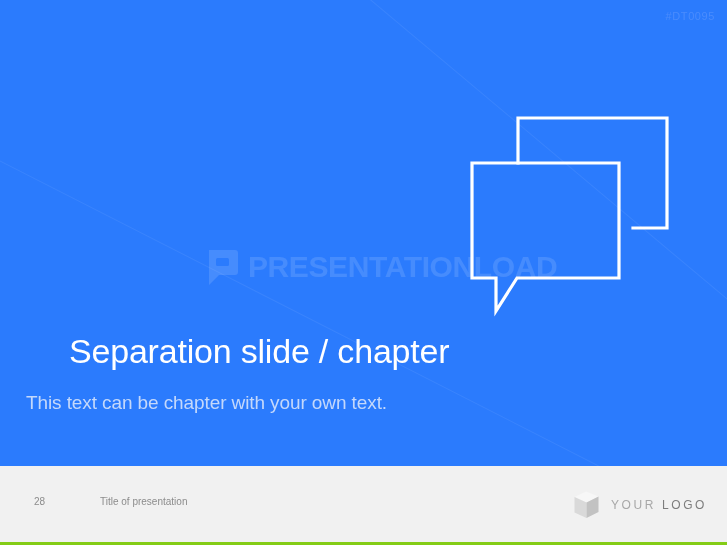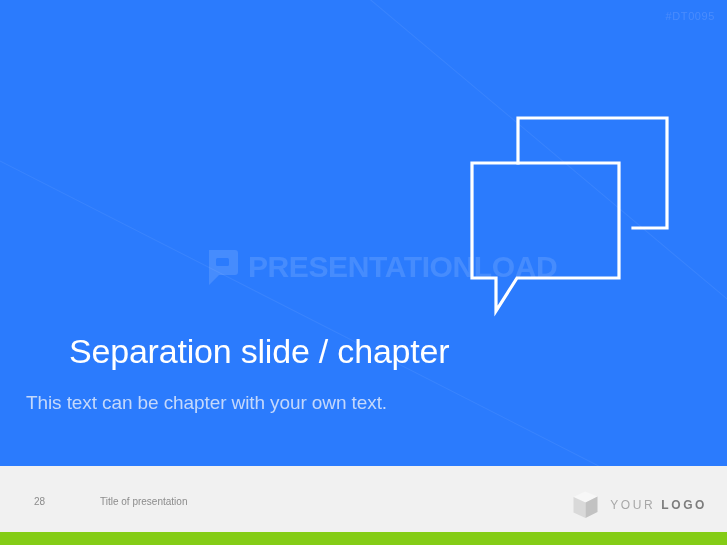--- a/index.html
+++ b/index.html
@@ -113,21 +113,21 @@
     letter-spacing: -0.1px;
     white-space: nowrap;
   }
 
   
   .footer {
     position: absolute;
     left: 0;
     top: 466px;
     width: 727px;
-    height: 66px;
+    height: 76px;
     background: #f1f1f1;
     overflow: hidden;
   }
   .page-num {
     position: absolute;
     left: 34px;
     top: 30px;
     font-size: 10px;
     color: #8c8c8c;
   }
@@ -147,21 +147,21 @@
     gap: 11px;
   }
   .logo-text {
     font-size: 12px;
     color: #a8a8a8;
     letter-spacing: 2.6px;
     white-space: nowrap;
   }
   .logo-text b {
     color: #7d7d7d;
-    font-weight: bold;
+    font-weight: normal;
   }
 </style>
 </head>
 <body>
 
 <div class="slide">
 
   <div class="blue-area">
 
     <div class="diag diag-a"></div>

